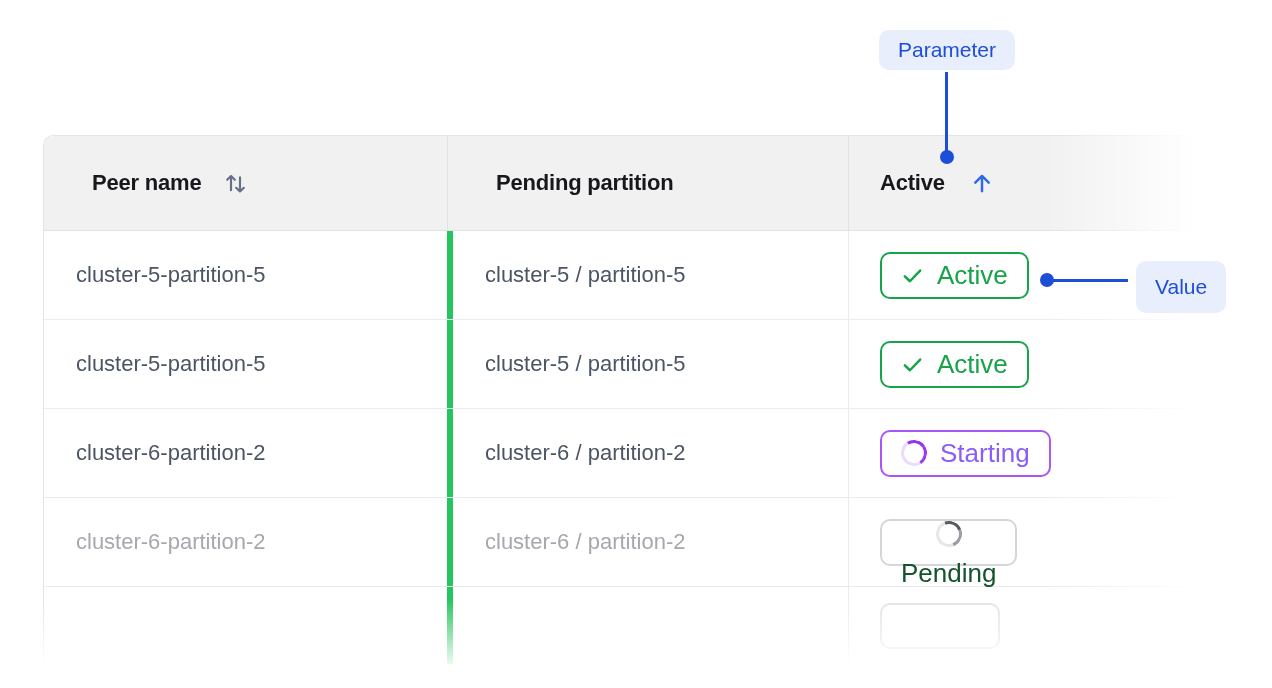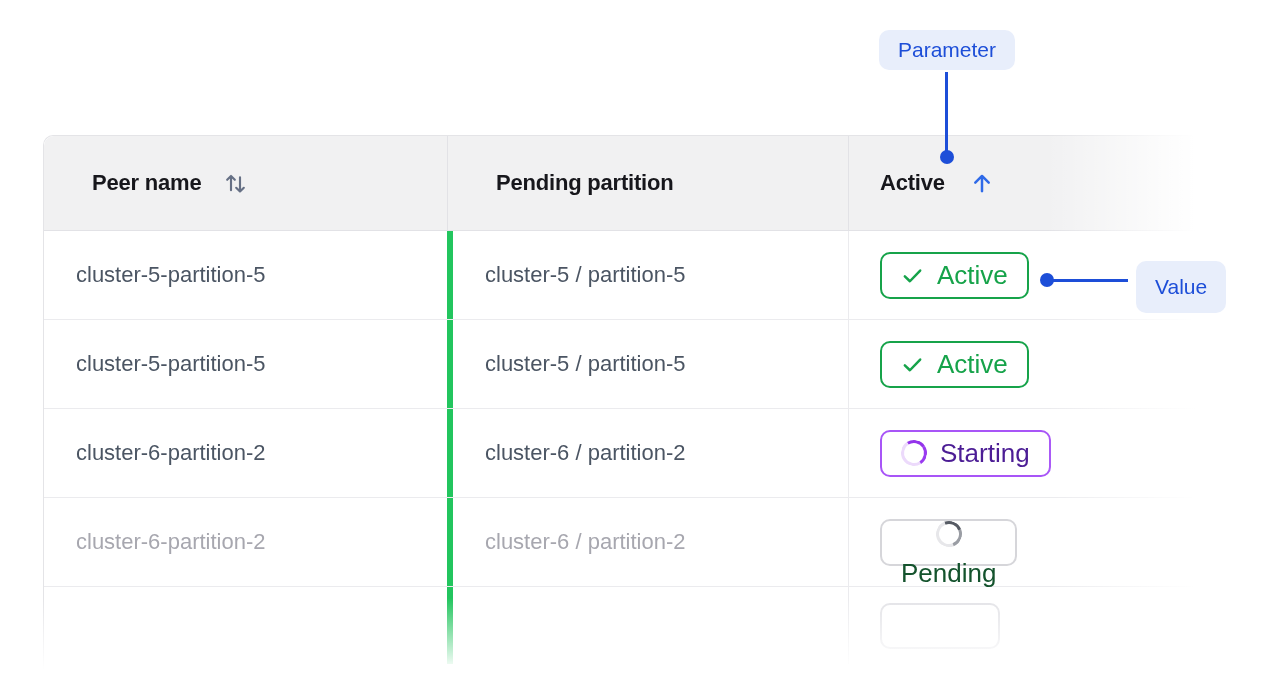--- a/index.html
+++ b/index.html
@@ -24,21 +24,21 @@
   .c2 { width: 401px; border-left: 6px solid #22c55e; }
   .c3 { flex: 1; border-left: 1px solid #ebebee; padding-left: 31px; }
   .thead .c2, .thead .c3 { border-left: 1px solid #e2e2e6; }
   .tr.muted .td { color: #a7a7af; }
 
   
   .badge { display: inline-flex; align-items: center; gap: 13px; height: 47px;
     padding: 0 19px; border: 2px solid; border-radius: 10px; background: #fff;
     font-size: 26px; font-weight: 500; line-height: 1; }
   .badge-active   { border-color: #16a34a; color: #16a34a; }
-  .badge-starting { border-color: #a855f7; color: #4c1d95; text-align: center; }
+  .badge-starting { border-color: #a855f7; color: #8b5cf6; text-align: center; }
   .badge-pending  { border-color: #d6d6da; color: #14532d; flex-direction: column; }
   .badge-ghost    { border-color: #e3e3e7; color: transparent; width: 120px; height: 46px; }
 
   .spinner { width: 26px; height: 26px; border-radius: 50%; border: 3.5px solid; flex: 0 0 auto; }
   .spinner-starting { border-color: #ecdafb; border-top-color: #9333ea; border-right-color: #9a3bf0;
     transform: rotate(12deg); }
   .spinner-pending  { border-color: #e7e7ea; border-top-color: #565b64; border-right-color: #9a9da4;
     transform: rotate(24deg); }
 
   

